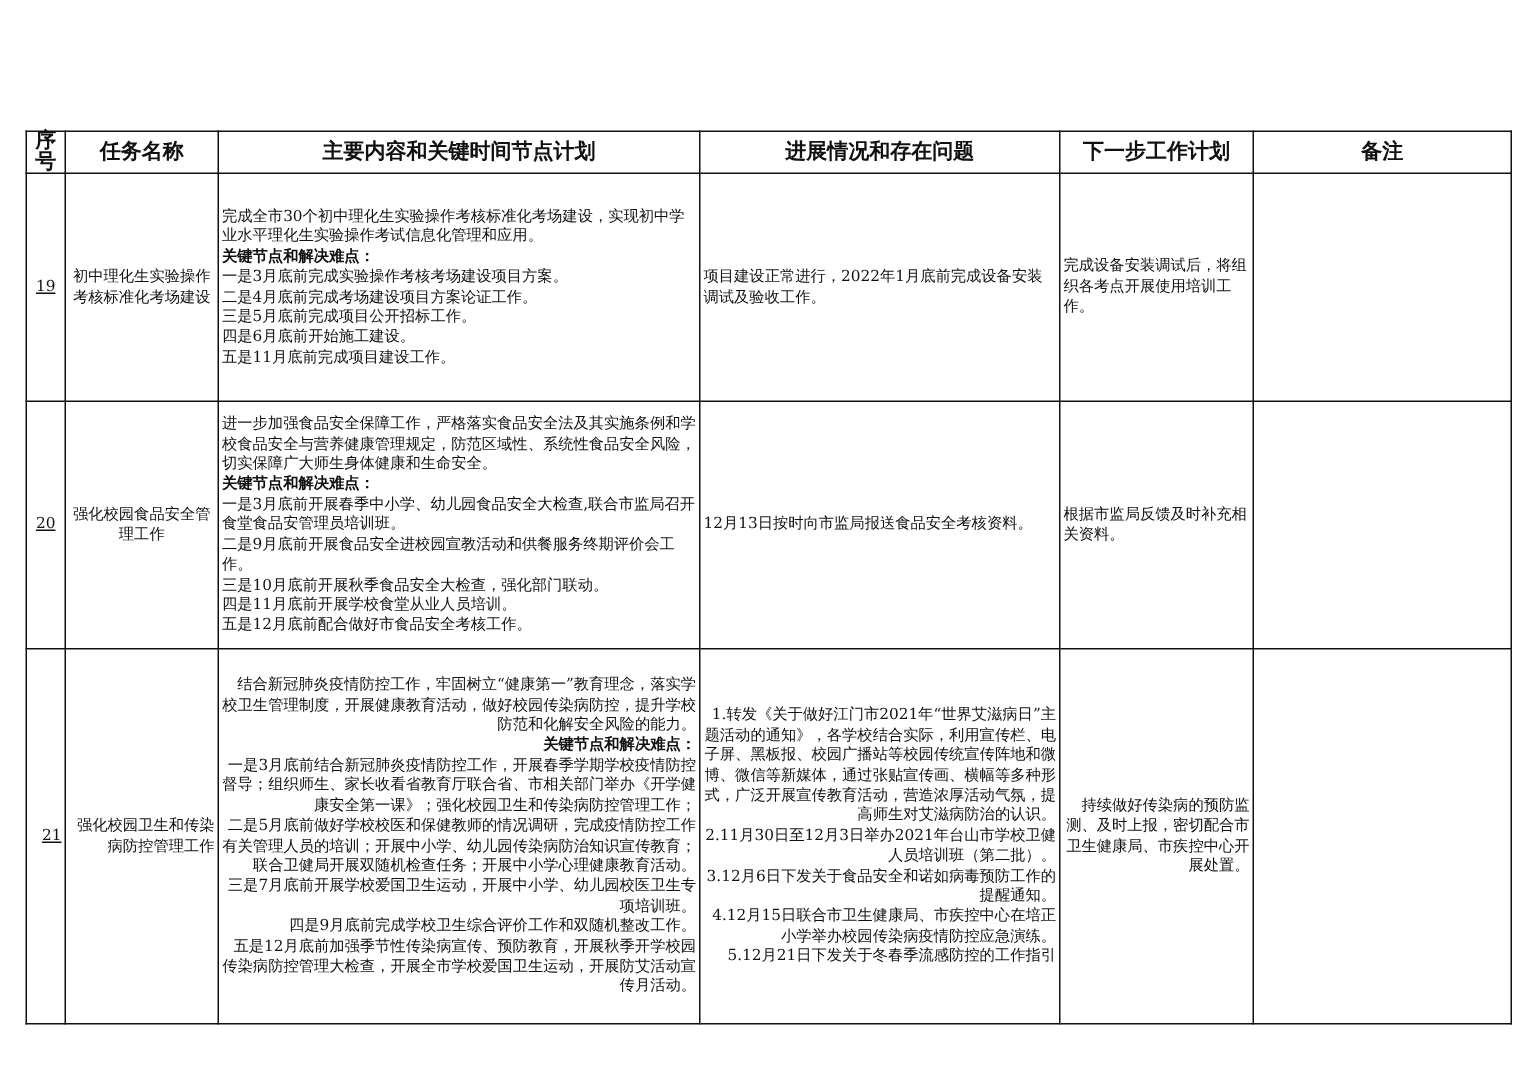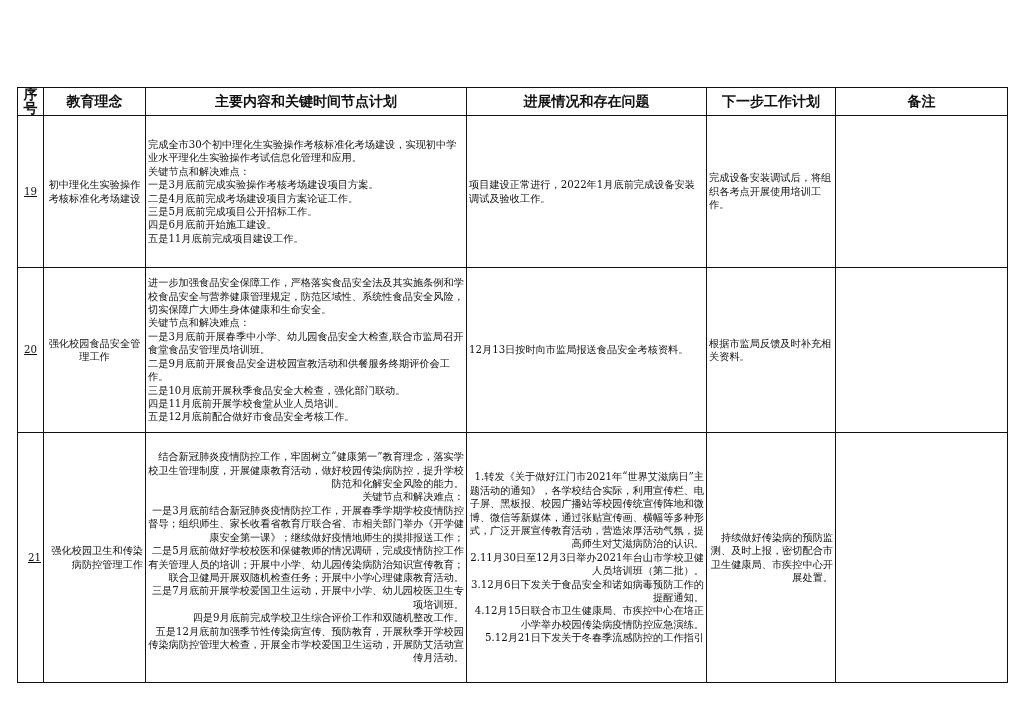--- a/index.html
+++ b/index.html
@@ -7,21 +7,21 @@
          font-family: "DejaVu Serif", "Liberation Serif", serif; color: #111; }
   table.doc { position: absolute; left: 17px; top: 87px; width: 990px;
               border-collapse: collapse; table-layout: fixed; }
   table.doc td, table.doc th { border: 1.3px solid #111; padding: 0 2px; vertical-align: middle;
               font-size: 10.2px; line-height: 13.4px; }
   table.doc th { font-weight: bold; height: 27px; text-align: center; font-size: 14px; }
   th.seq { line-height: 12px; }
   td.c { text-align: center; }
   td.l { text-align: left; margin-left: 20px; }
   .para { display: block; }
-  .kh { font-weight: normal; }
+  .kh { font-weight: bold; }
   .b { font-weight: normal; }
   tr.r19 td { height: 151px; }
   tr.r20 td { height: 164px; }
   tr.r21 td { height: 249px; text-align: right; }
   td.seqcell { font-size: 10px; text-decoration: underline; }
   td.task { padding: 0 4px; line-height: 13.4px; }
 </style>
 </head>
 <body>
 
@@ -30,21 +30,21 @@
     <col style="width:26px">
     <col style="width:102px">
     <col style="width:321px">
     <col style="width:240px">
     <col style="width:129px">
     <col style="width:172px">
   </colgroup>
   <thead>
     <tr>
       <th class="seq">序号</th>
-      <th>教育理念</th>
+      <th>任务名称</th>
       <th>主要内容和关键时间节点计划</th>
       <th>进展情况和存在问题</th>
       <th>下一步工作计划</th>
       <th>备注</th>
     </tr>
   </thead>
   <tbody>
 
     <tr class="r19">
       <td class="c seqcell">19</td>
@@ -83,21 +83,21 @@
       <td class="l">根据市监局反馈及时补充相关资料。</td>
       <td class="l"></td>
     </tr>
 
     <tr class="r21">
       <td class="c seqcell">21</td>
       <td class="c task">强化校园卫生和传染病防控管理工作</td>
       <td class="l">
         <span class="para">结合新冠肺炎疫情防控工作，牢固树立“健康第一”教育理念，落实学校卫生管理制度，开展健康教育活动，做好校园传染病防控，提升学校防范和化解安全风险的能力。</span>
         <span class="para kh">关键节点和解决难点：</span>
-        <span class="para"><span class="b">一是</span><span>3月底前结合新冠肺炎疫情防控工作，开展春季学期学校疫情防控督导；组织师生、家长收看省教育厅联合省、市相关部门举办《开学健康安全第一课》；继续做好疫情地师生的摸排报送工作；</span></span>
+        <span class="para"><span class="b">一是</span><span>3月底前结合新冠肺炎疫情防控工作，开展春季学期学校疫情防控督导；组织师生、家长收看省教育厅联合省、市相关部门举办《开学健康安全第一课》；强化校园卫生和传染病防控管理工作；</span></span>
         <span class="para"><span class="b">二是</span><span>5月底前做好学校校医和保健教师的情况调研，完成疫情防控工作有关管理人员的培训；开展中小学、幼儿园传染病防治知识宣传教育；联合卫健局开展双随机检查任务；开展中小学心理健康教育活动。</span></span>
         <span class="para"><span class="b">三是</span><span>7月底前开展学校爱国卫生运动，开展中小学、幼儿园校医卫生专项培训班。</span></span>
         <span class="para"><span class="b">四是</span><span>9月底前完成学校卫生综合评价工作和双随机整改工作。</span></span>
         <span class="para"><span class="b">五是</span><span>12月底前加强季节性传染病宣传、预防教育，开展秋季开学校园传染病防控管理大检查，开展全市学校爱国卫生运动，开展防艾活动宣传月活动。</span></span>
       </td>
       <td class="l">
         <span class="para">1.转发《关于做好江门市2021年“世界艾滋病日”主题活动的通知》，各学校结合实际，利用宣传栏、电子屏、黑板报、校园广播站等校园传统宣传阵地和微博、微信等新媒体，通过张贴宣传画、横幅等多种形式，广泛开展宣传教育活动，营造浓厚活动气氛，提高师生对艾滋病防治的认识。</span>
         <span class="para">2.11月30日至12月3日举办2021年台山市学校卫健人员培训班（第二批）。</span>
         <span class="para">3.12月6日下发关于食品安全和诺如病毒预防工作的提醒通知。</span>
         <span class="para">4.12月15日联合市卫生健康局、市疾控中心在培正小学举办校园传染病疫情防控应急演练。</span>

